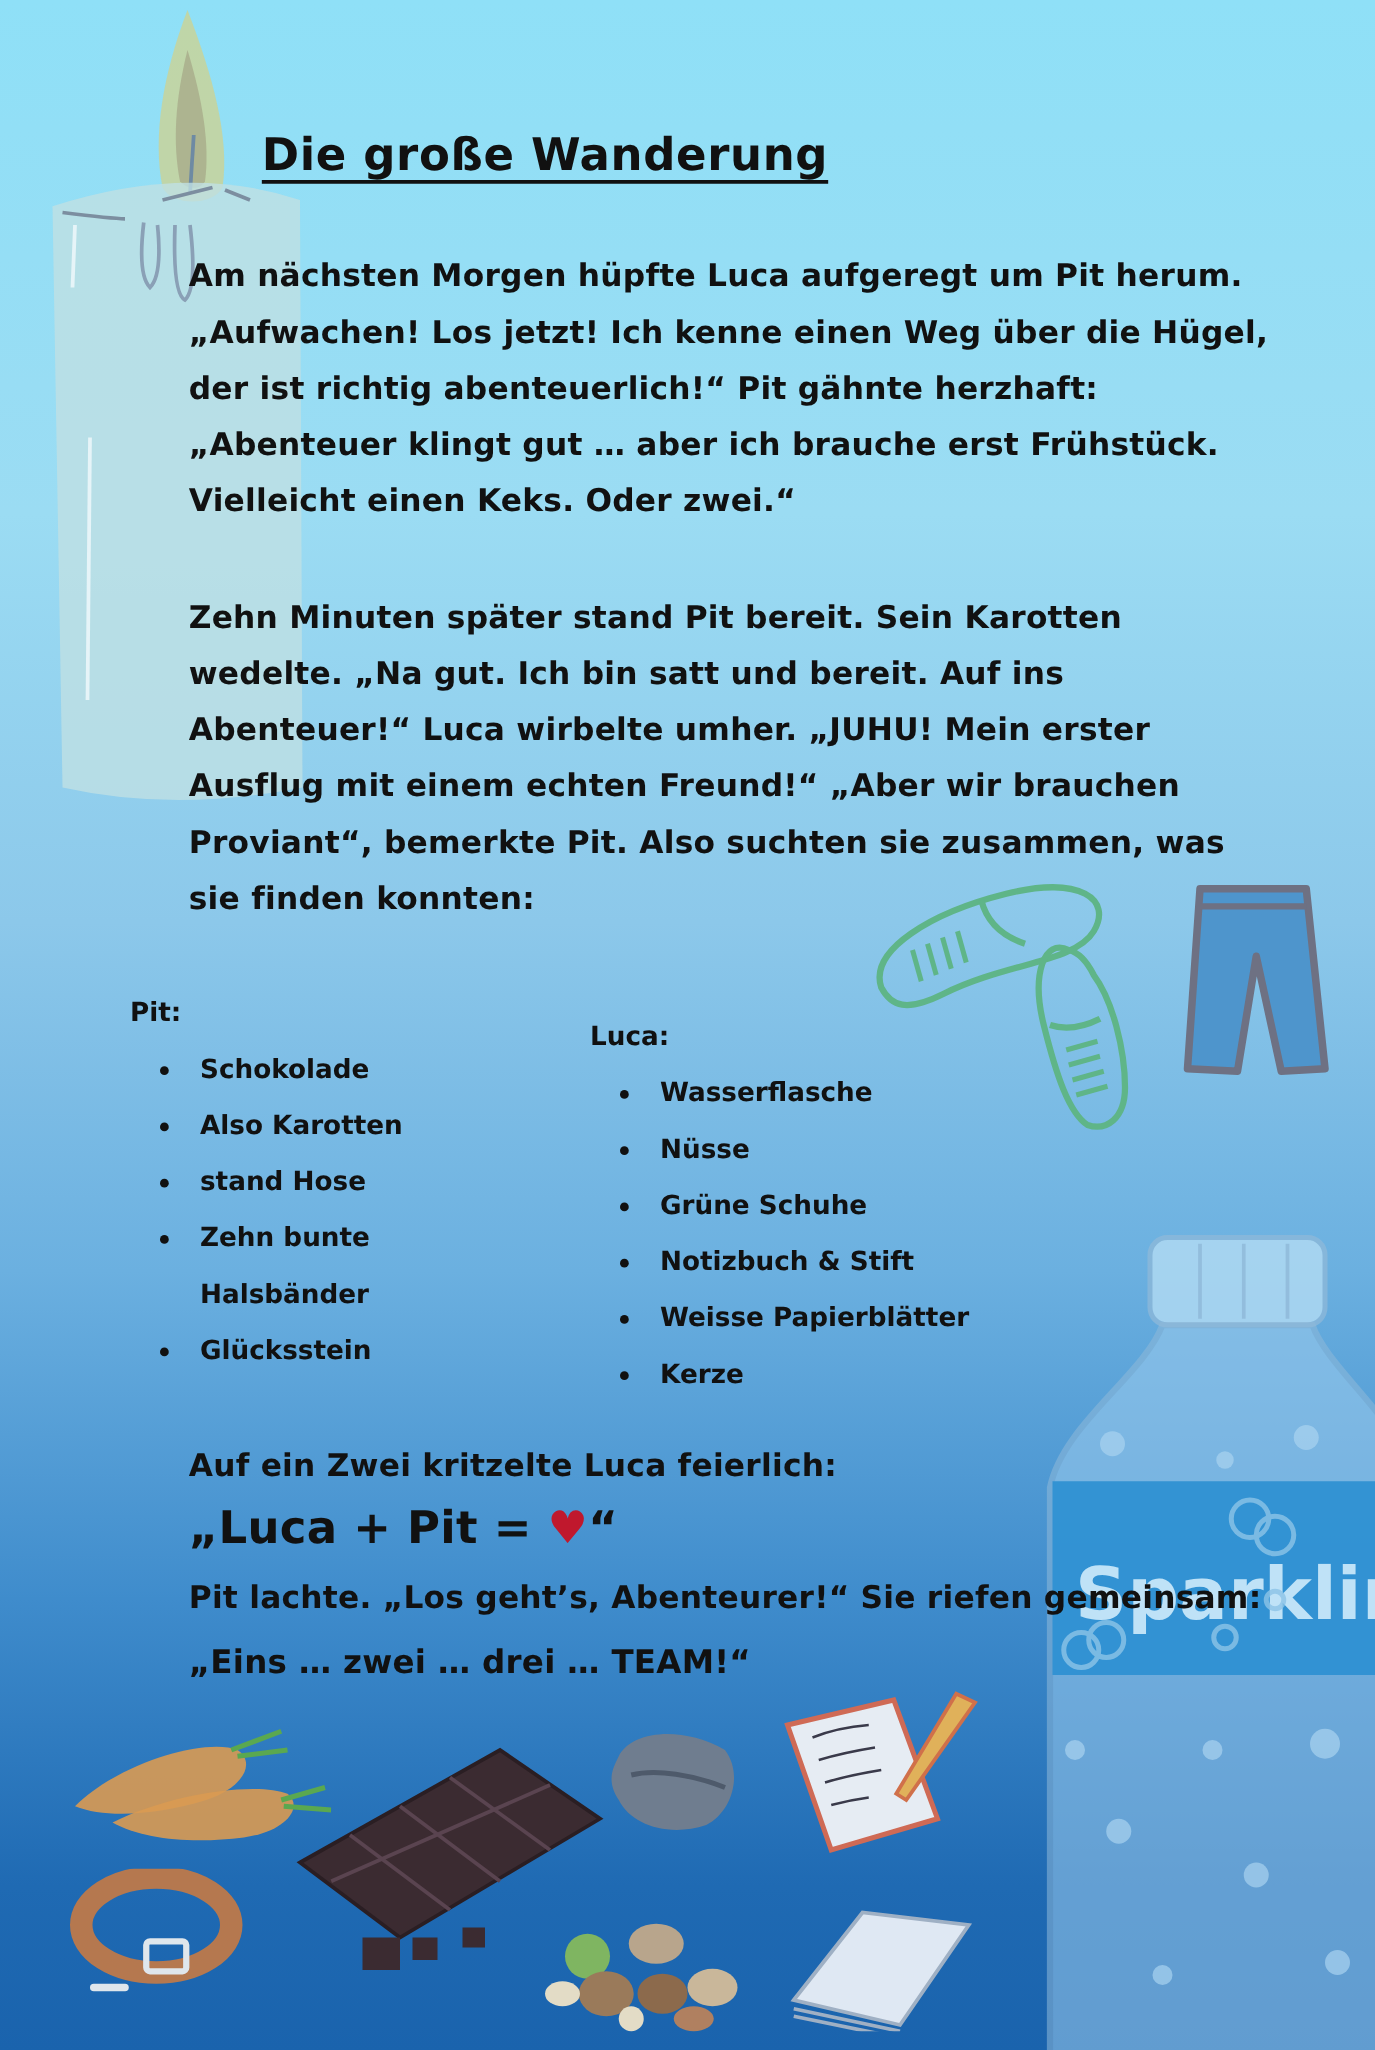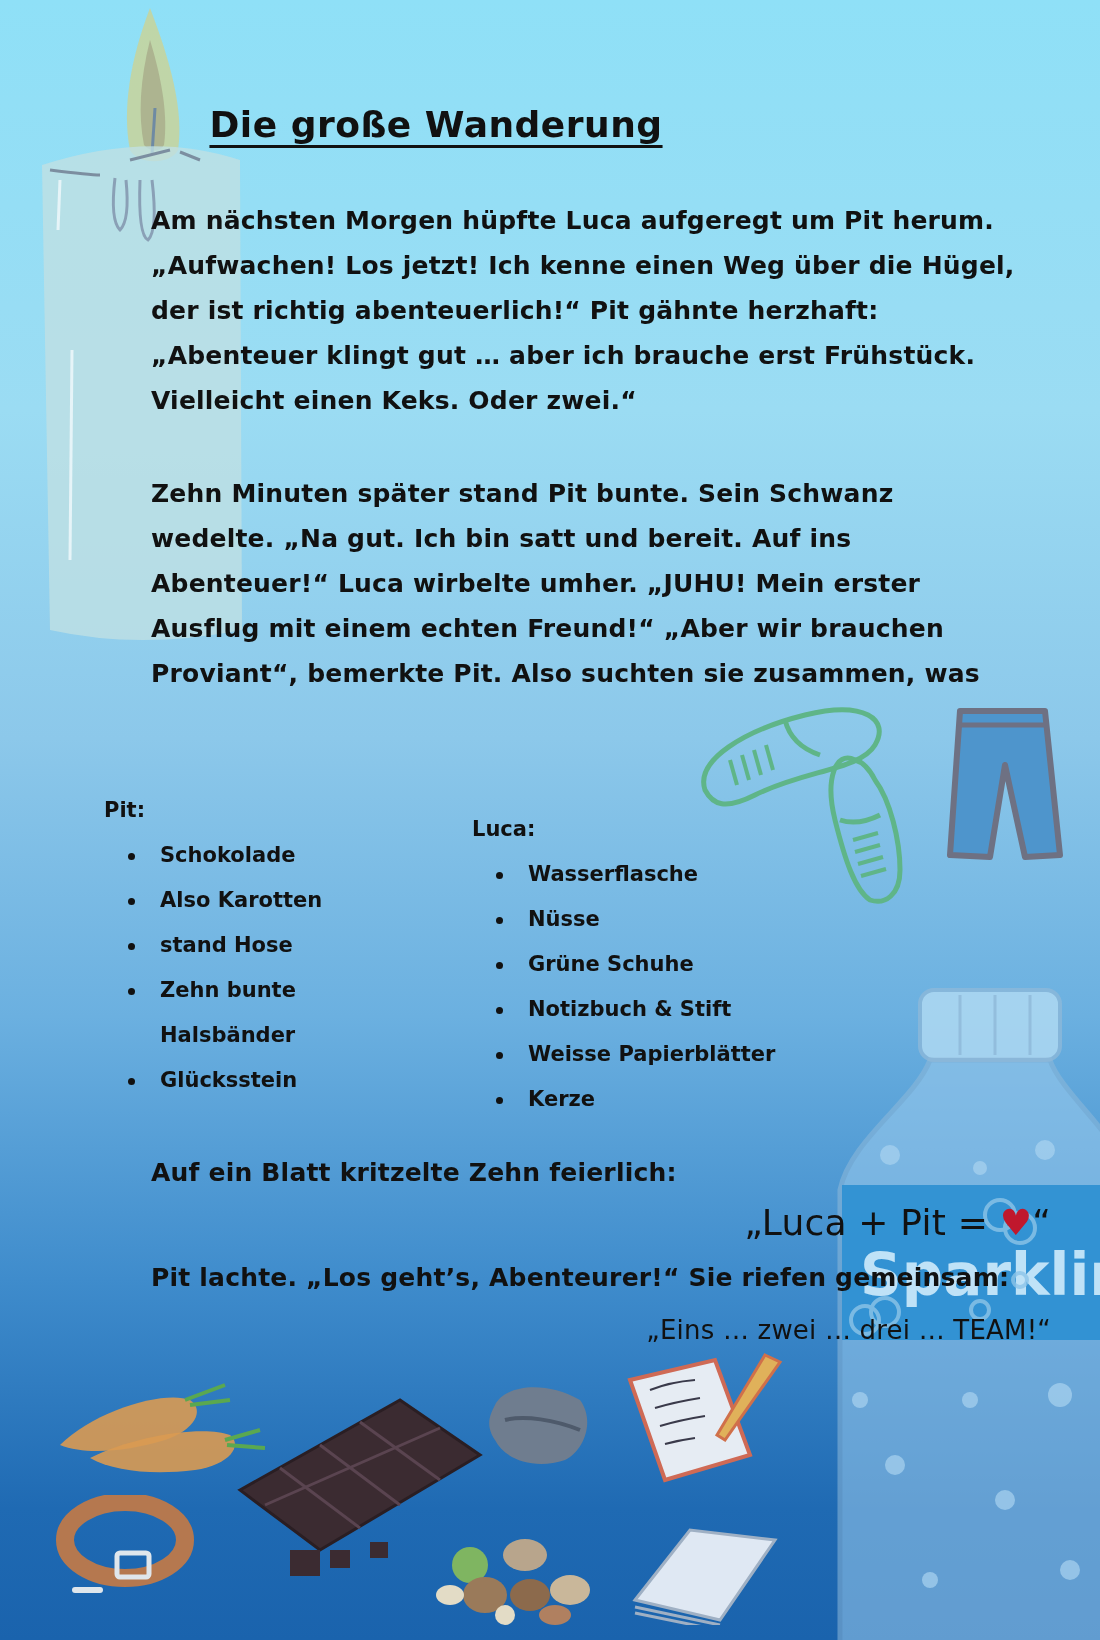--- a/index.html
+++ b/index.html
@@ -23,21 +23,21 @@
   .para p { margin: 0; }
   .col { position: absolute; font-size: 21px; font-weight: bold; line-height: 45px; }
   .col .head { margin-bottom: 0; }
   .col ul { list-style: none; margin: 0; padding: 0; }
   .col li { position: relative; padding-left: 56px; }
   .col li::before {
     content: ""; position: absolute; left: 24px; top: 20px; width: 7px; height: 7px;
     border-radius: 50%; background: #111;
   }
   .col li.cont::before { display: none; }
-  .big { font-size: 36px; font-weight: normal; text-align: right; }
+  .big { font-size: 36px; font-weight: bold; }
   .heart { color: #c0182d; }
 </style>
 </head>
 <body>
 
 <div class="page">
 
   <svg class="deco" style="left:30px;top:0" width="220" height="640" viewBox="0 0 220 640">
     <path d="M120 8 C100 60 92 110 100 150 C108 165 140 165 148 150 C154 110 140 60 120 8 Z" fill="#c8d39a" opacity="0.85"></path>
     <path d="M120 40 C110 80 108 115 114 145 C120 152 130 152 134 145 C138 115 132 80 120 40 Z" fill="#a7ab8a" opacity="0.8"></path>
@@ -166,25 +166,26 @@
 
   <div class="para" style="top:198px">
     <p>Am nächsten Morgen hüpfte Luca aufgeregt um Pit herum.</p>
     <p>„Aufwachen! Los jetzt! Ich kenne einen Weg über die Hügel,</p>
     <p>der ist richtig abenteuerlich!“ Pit gähnte herzhaft:</p>
     <p>„Abenteuer klingt gut … aber ich brauche erst Frühstück.</p>
     <p>Vielleicht einen Keks. Oder zwei.“</p>
   </div>
 
   <div class="para" style="top:471px">
-    <p>Zehn Minuten später stand Pit bunte. Sein Schwanz</p>
+    <p>Zehn Minuten später stand Pit bereit. Sein Karotten</p>
     <p>wedelte. „Na gut. Ich bin satt und bereit. Auf ins</p>
     <p>Abenteuer!“ Luca wirbelte umher. „JUHU! Mein erster</p>
     <p>Ausflug mit einem echten Freund!“ „Aber wir brauchen</p>
     <p>Proviant“, bemerkte Pit. Also suchten sie zusammen, was</p>
+    <p>sie finden konnten:</p>
   </div>
 
   <div class="col" style="left:104px;top:788px">
     <div class="head">Pit:</div>
     <ul>
       <li>Schokolade</li>
       <li>Also Karotten</li>
       <li>stand Hose</li>
       <li>Zehn bunte</li>
       <li class="cont">Halsbänder</li>
@@ -198,21 +199,21 @@
       <li>Wasserflasche</li>
       <li>Nüsse</li>
       <li>Grüne Schuhe</li>
       <li>Notizbuch &amp; Stift</li>
       <li>Weisse Papierblätter</li>
       <li>Kerze</li>
     </ul>
   </div>
 
   <div class="para" style="top:1150px">
-    <p>Auf ein Blatt kritzelte Zehn feierlich:</p>
+    <p>Auf ein Zwei kritzelte Luca feierlich:</p>
   </div>
   <div class="para big" style="top:1200px;font-size:36px;line-height:46px">
     <span>„Luca + Pit = </span><span class="heart">♥</span><span>“</span>
   </div>
   <div class="para" style="top:1255px;width:1000px">
     <p>Pit lachte. „Los geht’s, Abenteurer!“ Sie riefen gemeinsam:</p>
   </div>
   <div class="para big" style="top:1305px;font-size:26px;line-height:50px">
     <p>„Eins … zwei … drei … TEAM!“</p>
   </div>

